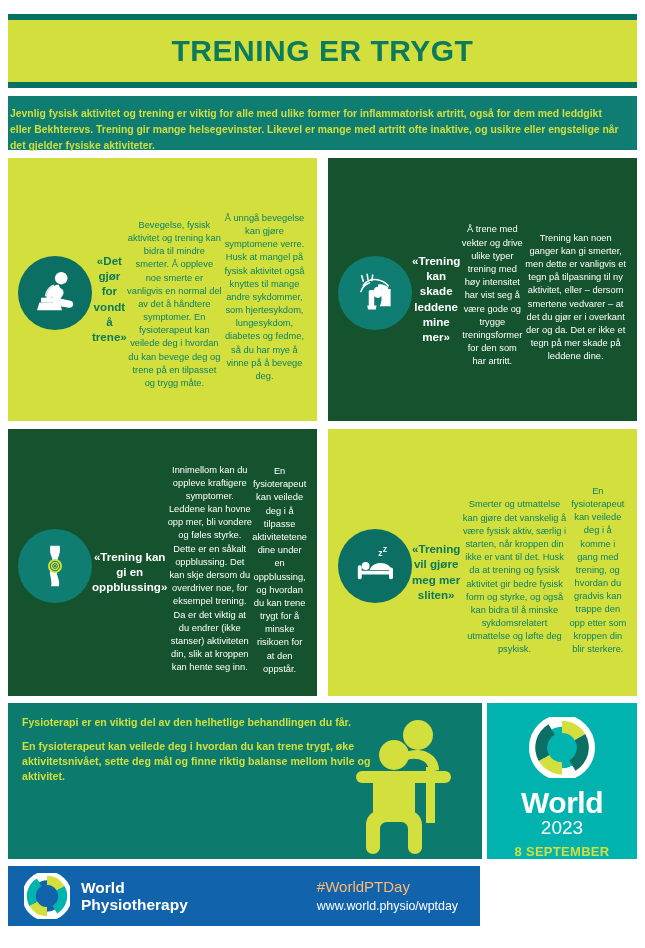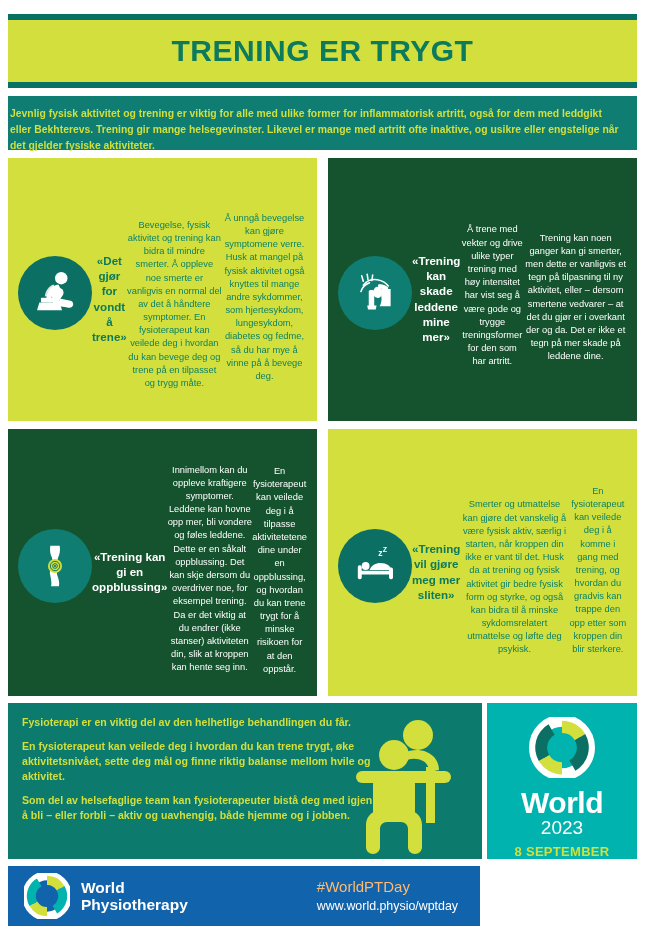--- a/index.html
+++ b/index.html
@@ -240,21 +240,21 @@
             <path d="M26 6h12c1 6 0 11-2 15 -1 3-1 6 0 8h-8c1-2 1-5 0-8 -2-4-3-9-2-15z"></path>
             <path d="M28 35h8c-2 3-2 6-1 9 2 5 3 10 2 14H27c1-4 0-9-1-14 -1-3-1-6 2-9z"></path>
           </g>
           <circle cx="32" cy="32" r="9" fill="#d2df3c"></circle>
           <circle cx="32" cy="32" r="6" fill="none" stroke="#0b6f63" stroke-width="1.2"></circle>
           <circle cx="32" cy="32" r="3" fill="none" stroke="#0b6f63" stroke-width="1.2"></circle>
           <circle cx="32" cy="32" r="1.3" fill="#0b6f63"></circle>
         </svg>
       </div>
       <h2>«Trening kan gi en oppblussing»</h2>
-      <p>Innimellom kan du oppleve kraftigere symptomer. Leddene kan hovne opp mer, bli vondere og føles leddene. Dette er en såkalt oppblussing. Det kan skje dersom du overdriver noe, for eksempel trening. Da er det viktig at du endrer (ikke stanser) aktiviteten din, slik at kroppen kan hente seg inn.</p>
+      <p>Innimellom kan du oppleve kraftigere symptomer. Leddene kan hovne opp mer, bli vondere og føles styrke. Dette er en såkalt oppblussing. Det kan skje dersom du overdriver noe, for eksempel trening. Da er det viktig at du endrer (ikke stanser) aktiviteten din, slik at kroppen kan hente seg inn.</p>
       <p class="gap">En fysioterapeut kan veilede deg i å tilpasse aktivitetetene dine under en oppblussing, og hvordan du kan trene trygt for å minske risikoen for at den oppstår.</p>
     </div>
 
     <div class="card lime">
       <div class="icon-circle">
         <svg viewBox="0 0 64 64" width="50" height="50" aria-hidden="true">
           <g fill="#ffffff">
             <text x="36" y="19" font-size="11" font-family="Liberation Sans, sans-serif" font-weight="bold">z</text>
             <text x="42" y="14" font-size="9" font-family="Liberation Sans, sans-serif" font-weight="bold">Z</text>
             <circle cx="20" cy="32" r="5"></circle>
@@ -268,21 +268,20 @@
       <h2>«Trening vil gjøre meg mer sliten»</h2>
       <p>Smerter og utmattelse kan gjøre det vanskelig å være fysisk aktiv, særlig i starten, når kroppen din ikke er vant til det. Husk da at trening og fysisk aktivitet gir bedre fysisk form og styrke, og også kan bidra til å minske sykdomsrelatert utmattelse og løfte deg psykisk.</p>
       <p class="gap">En fysioterapeut kan veilede deg i å komme i gang med trening, og hvordan du gradvis kan trappe den opp etter som kroppen din blir sterkere.</p>
     </div>
   </div>
 
   <div class="bottom">
     <div class="bottom-green">
       <p>Fysioterapi er en viktig del av den helhetlige behandlingen du får.</p>
       <p>En fysioterapeut kan veilede deg i hvordan du kan trene trygt, øke aktivitetsnivået, sette deg mål og finne riktig balanse mellom hvile og aktivitet.</p>
-      <p>Som del av helsefaglige team kan fysioterapeuter bistå deg med igjen å bli – eller forbli – aktiv og uavhengig, både hjemme og i jobben.</p>
 
       <svg class="therapist-icon" viewBox="0 0 120 140">
         <g fill="#d2df3c">
 
           <circle cx="72" cy="20" r="15"></circle>
           <path d="M58 38c9-5 22-4 29 3 4 4 6 9 6 14l-10 2c0-5-2-9-6-11 -6-3-14-3-19 1z"></path>
           <path d="M80 52h9v56h-9z"></path>
 
           <circle cx="48" cy="40" r="15"></circle>
           <rect x="10" y="56" width="95" height="12" rx="6"></rect>

